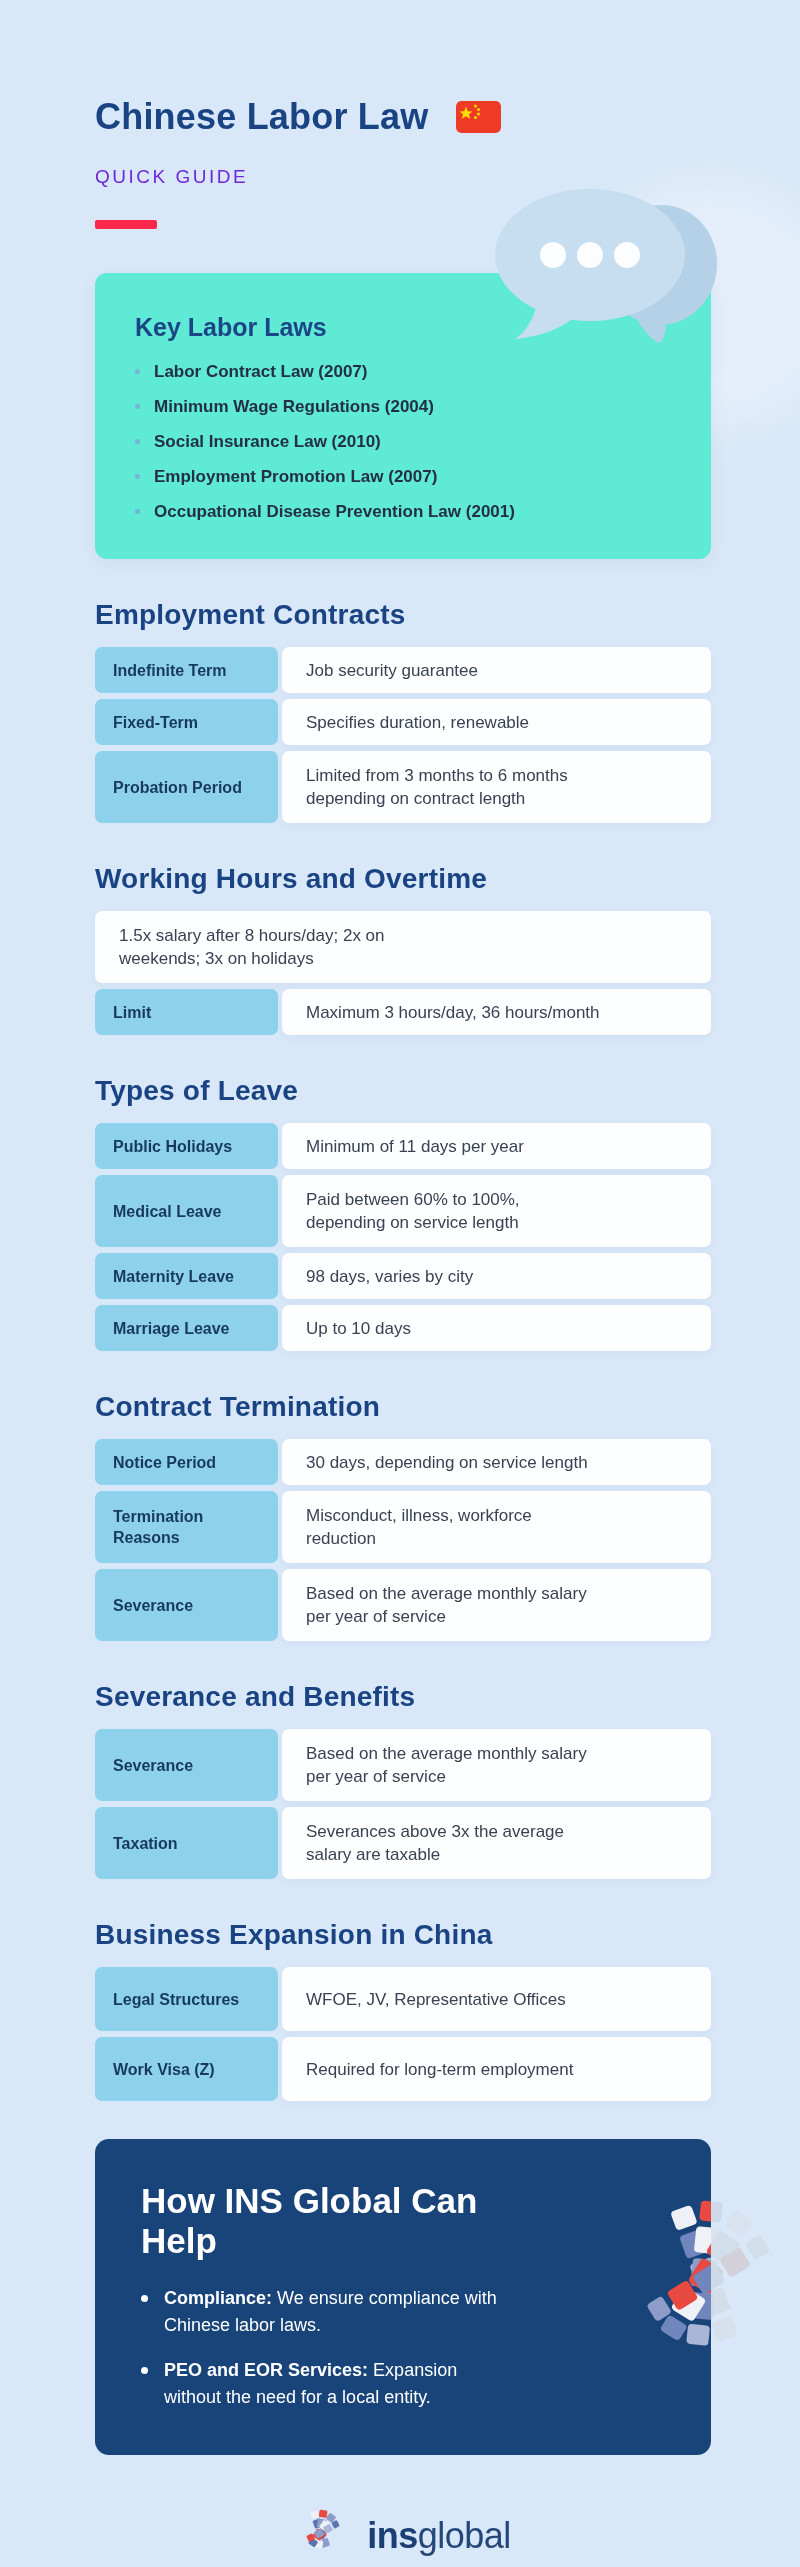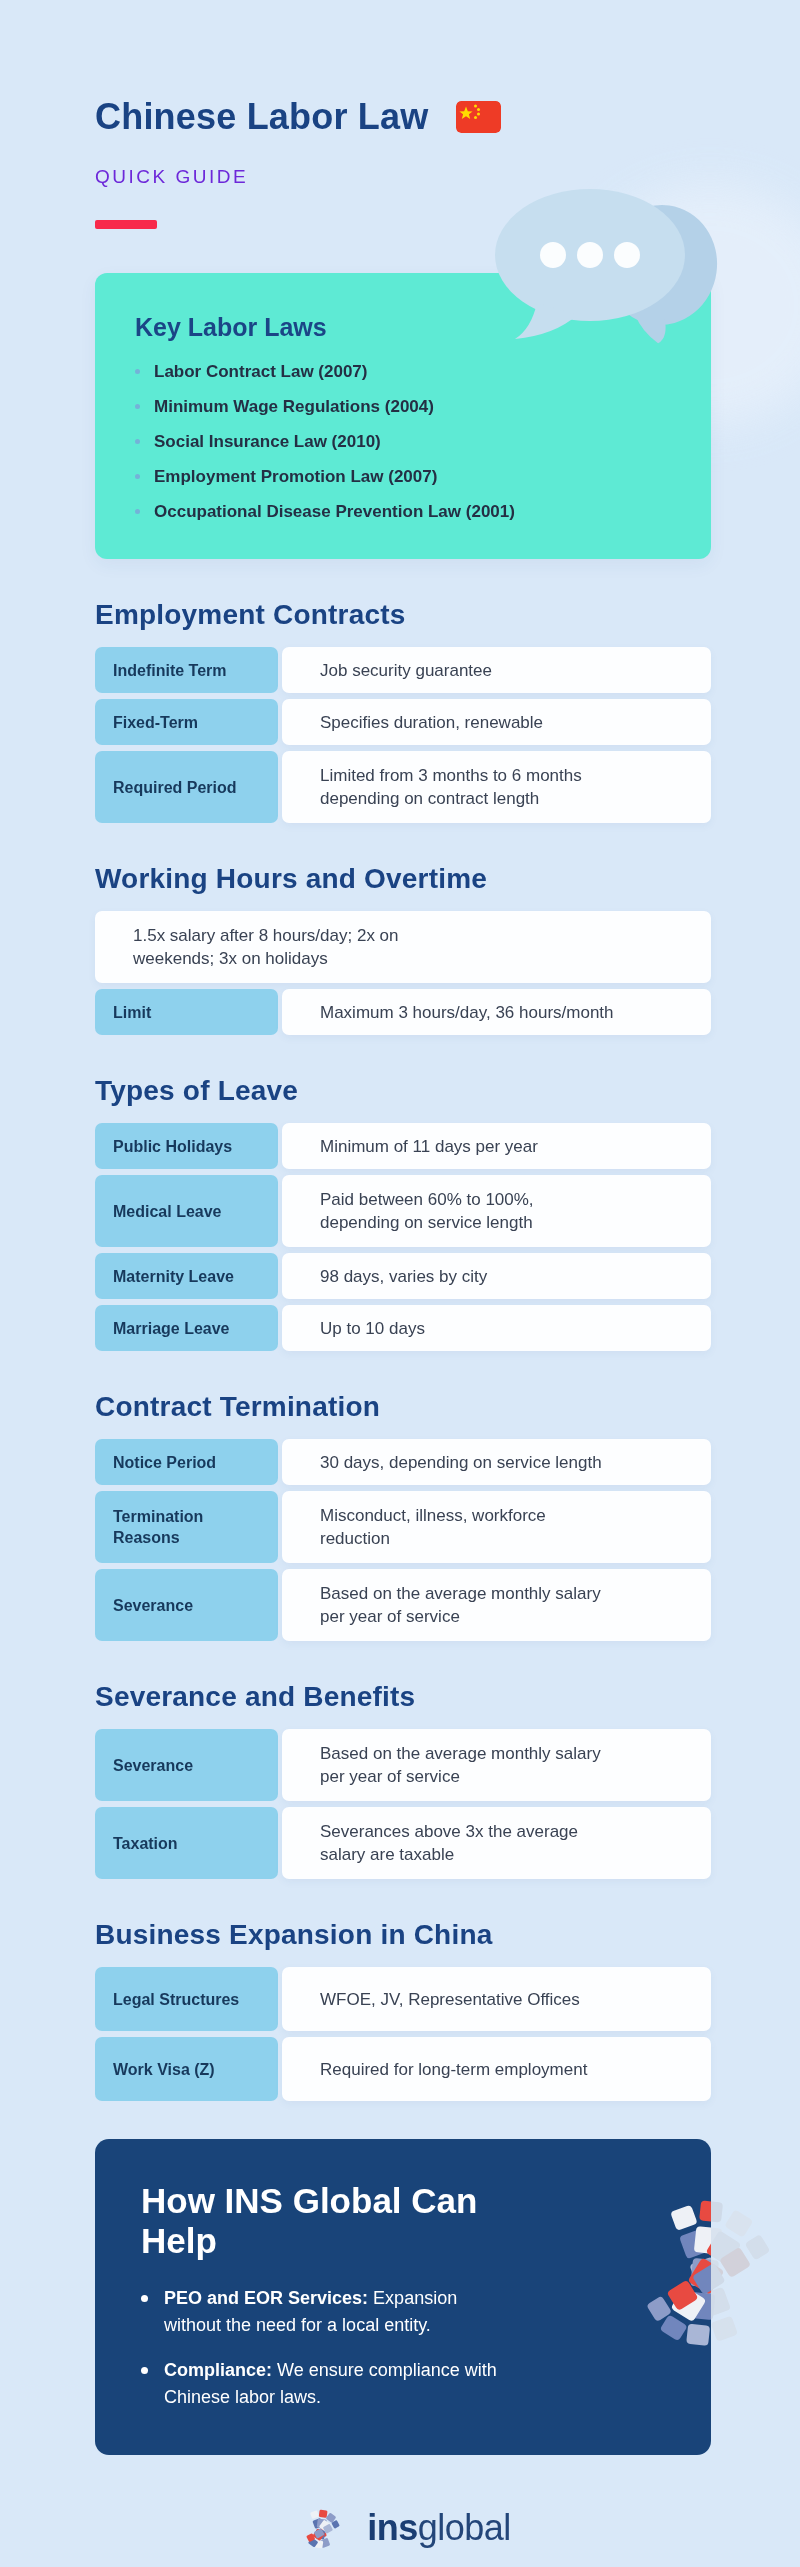--- a/index.html
+++ b/index.html
@@ -35,41 +35,41 @@
 
   .bubbles { position:absolute; top:-86px; right:-10px; width:228px; height:160px; }
 
   
   h2 { font-size:28px; font-weight:800; color:#1a4383; margin:40px 0 16px 0; letter-spacing:.2px; }
   .trow { display:flex; gap:4px; margin-bottom:6px; }
   .tlabel { width:183px; flex:0 0 auto; background:#8ed1ed; border-radius:7px;
             display:flex; align-items:center; padding:8px 12px 8px 18px;
             font-size:16px; font-weight:700; color:#17395c; line-height:21px; }
   .tvalue { flex:1; background:#fdfeff; border-radius:7px; display:flex; align-items:center;
-            padding:10px 38px; box-shadow:0 3px 8px rgba(38,77,131,.05); }
+            padding:10px 24px; box-shadow:0 3px 8px rgba(38,77,131,.05); }
   .tvalue span { display:block; max-width:295px; font-size:17px; line-height:23px; color:#394253; }
   .h46 { min-height:46px; } .h64 { min-height:64px; } .h72 { min-height:72px; }
 
   
   .help-wrap { position:relative; margin-top:38px; }
   .globe-faded { position:absolute; left:520px; top:52px; width:176px; height:176px;
                  filter:grayscale(55%) opacity(.4); }
   .help-card { position:relative; background:#194479; border-radius:14px; overflow:hidden;
                padding:42px 200px 44px 46px; color:#ffffff; min-height:250px; }
   .help-card h3 { font-size:35px; font-weight:800; color:#ffffff; margin-bottom:24px; }
   .help-list { list-style:none; }
   .help-list li { display:flex; gap:16px; margin-top:18px; font-size:18px; line-height:27px; }
   .help-list li:first-child { margin-top:0; }
   .wdot { width:7px; height:7px; border-radius:50%; background:#ffffff; margin-top:10px; flex:0 0 auto; }
   .help-text { max-width:345px; }
   .lead { font-weight:800; }
   .globe-vivid { position:absolute; left:520px; top:52px; width:176px; height:176px; }
 
   
-  .footer { margin-top:52px; display:flex; justify-content:center; align-items:flex-start; gap:22px; }
+  .footer { margin-top:52px; display:flex; justify-content:center; align-items:flex-end; gap:22px; }
   .logo-globe { width:50px; height:50px; }
   .logo-text { font-size:36px; color:#1b3e73; letter-spacing:-.5px; }
   .logo-text .b { font-weight:800; }
   .logo-text .l { font-weight:400; opacity:.95; }
 </style>
 </head>
 <body>
 
 <div class="page">
 
@@ -134,21 +134,21 @@
           <span>Job security guarantee</span>
         </div>
     </div>
     <div class="trow h46">
       <div class="tlabel">Fixed-Term</div>
       <div class="tvalue">
           <span>Specifies duration, renewable</span>
         </div>
     </div>
     <div class="trow h72">
-      <div class="tlabel">Required Period</div>
+      <div class="tlabel">Probation Period</div>
       <div class="tvalue">
           <span>Limited from 3 months to 6 months depending on contract length</span>
         </div>
     </div>
   </div>
 
   <div class="section">
     <h2>Working Hours and Overtime</h2>
     <div class="trow h72">
       <div class="tvalue">
@@ -276,25 +276,25 @@
             <rect x="80" y="102" width="22" height="24" rx="4" fill="#d6dde9"></rect>
             <rect x="80" y="132" width="20" height="18" rx="4" fill="#c4cfe2"></rect>
           </g>
       </g>
     </svg>
     <div class="help-card">
       <h3>How INS Global Can Help</h3>
       <ul class="help-list">
         <li>
           <span class="wdot"></span>
-          <span class="help-text"><span class="lead">PEO and EOR Services:</span> <span>Expansion without the need for a local entity.</span></span>
+          <span class="help-text"><span class="lead">Compliance:</span> <span>We ensure compliance with Chinese labor laws.</span></span>
         </li>
         <li>
           <span class="wdot"></span>
-          <span class="help-text"><span class="lead">Compliance:</span> <span>We ensure compliance with Chinese labor laws.</span></span>
+          <span class="help-text"><span class="lead">PEO and EOR Services:</span> <span>Expansion without the need for a local entity.</span></span>
         </li>
       </ul>
       <svg class="globe-vivid" viewBox="0 0 176 176">
         <g transform="rotate(18 88 88)">
           <g transform="rotate(-38 88 88)">
               <rect x="80" y="14" width="22" height="20" rx="4" fill="#eef1f6"></rect>
               <rect x="80" y="40" width="24" height="24" rx="4" fill="#7186bd"></rect>
               <rect x="80" y="70" width="24" height="26" rx="4" fill="#a9b6d6"></rect>
               <rect x="80" y="102" width="24" height="24" rx="4" fill="#8d9cc8"></rect>
               <rect x="80" y="132" width="22" height="20" rx="4" fill="#eef1f6"></rect>

